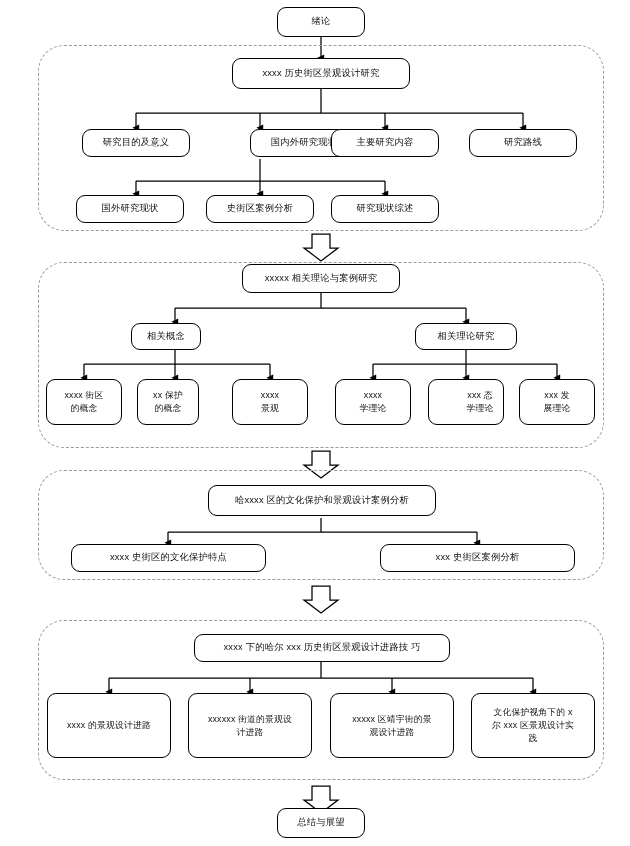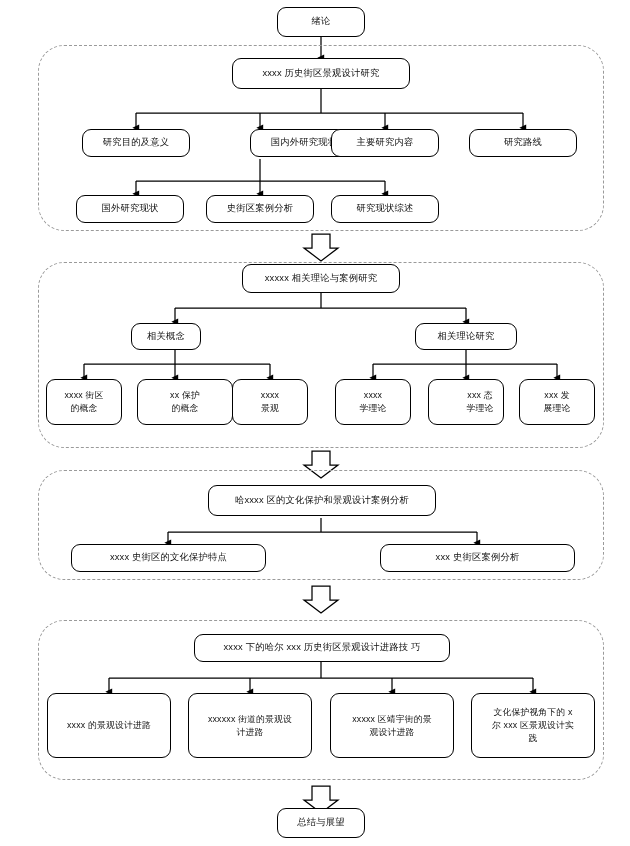--- a/index.html
+++ b/index.html
@@ -134,21 +134,21 @@
   <div class="node" style="left:206px; top:195px; width:108px; height:28px;">史街区案例分析</div>
   <div class="node" style="left:331px; top:195px; width:108px; height:28px;">研究现状综述</div>
 
   <div class="node" style="left:242px; top:264px; width:158px; height:29px;">xxxxx 相关理论与案例研究</div>
 
   <div class="node" style="left:131px; top:323px; width:70px; height:27px;">相关概念</div>
   <div class="node" style="left:415px; top:323px; width:102px; height:27px;">相关理论研究</div>
 
   <div class="node small" style="left:46px; top:379px; width:76px; height:46px; white-space:pre-line;">xxxx 街区
 的概念</div>
-  <div class="node small" style="left:137px; top:379px; width:96px; height:46px; white-space:pre-line;">xx 保护
+  <div class="node small" style="left:137px; top:379px; width:62px; height:46px; white-space:pre-line;">xx 保护
 的概念</div>
   <div class="node small" style="left:232px; top:379px; width:76px; height:46px; white-space:pre-line;">xxxx
 景观</div>
 
   <div class="node small" style="left:335px; top:379px; width:76px; height:46px; white-space:pre-line;">xxxx
 学理论</div>
   <div class="node small" style="left:428px; top:379px; width:76px; height:46px; white-space:pre-line;padding-left:32px;">xxx 态
 学理论</div>
   <div class="node small" style="left:519px; top:379px; width:76px; height:46px; white-space:pre-line;">xxx 发
 展理论</div>

